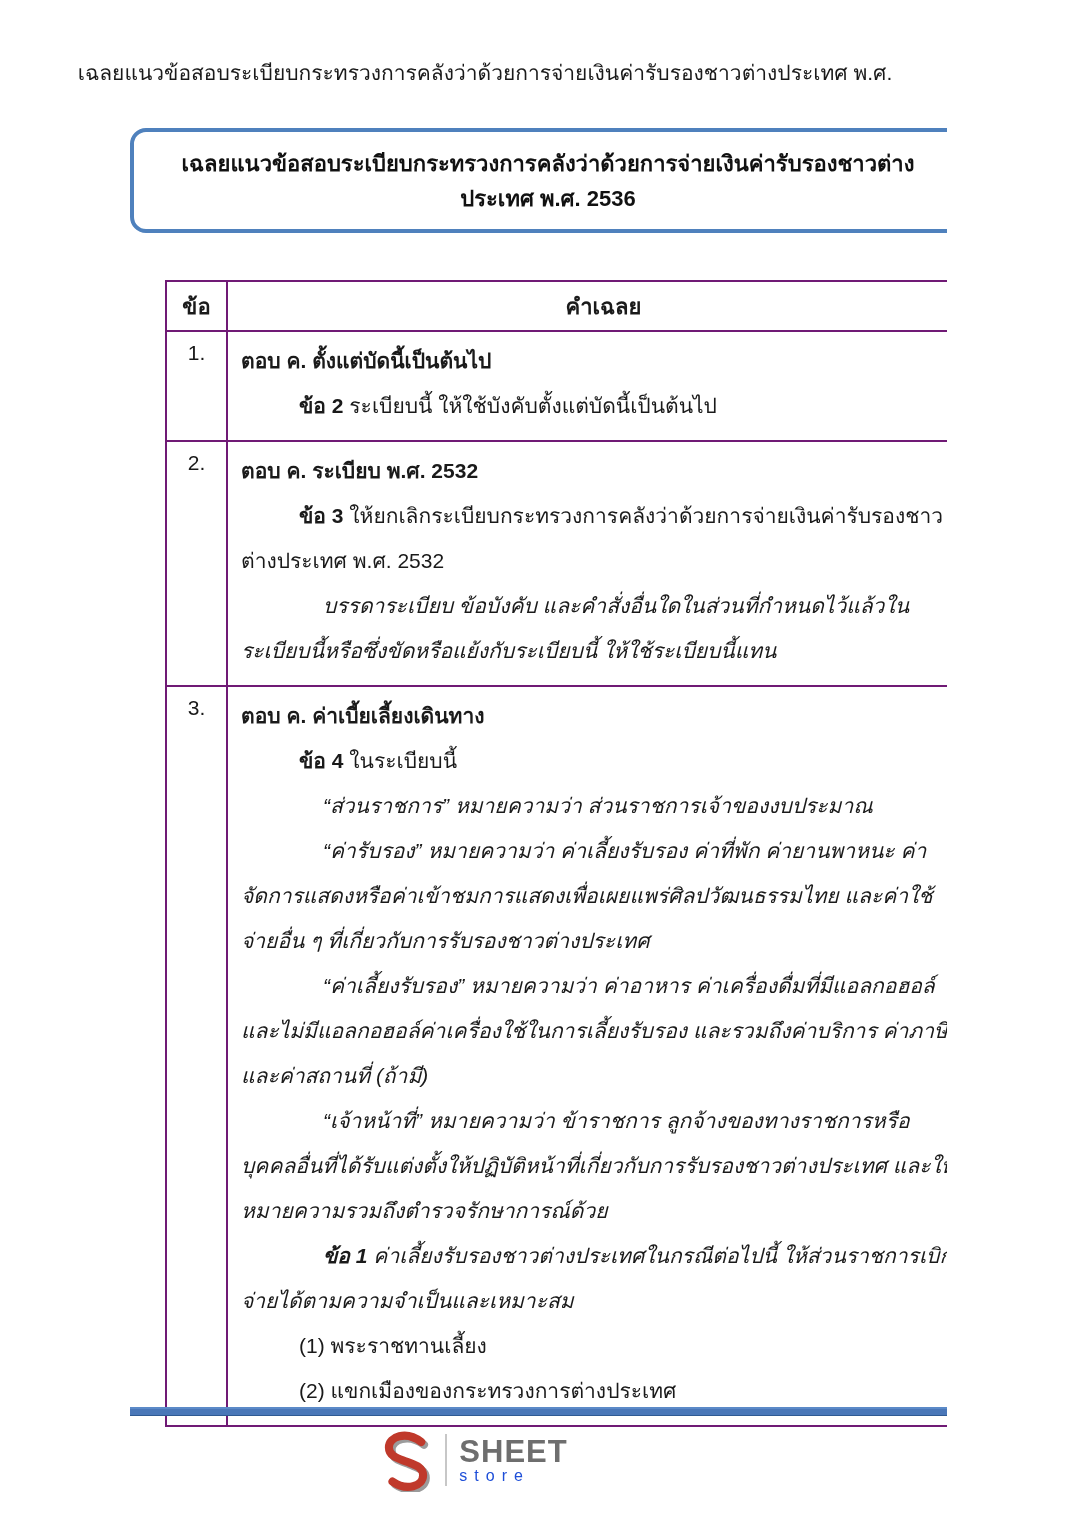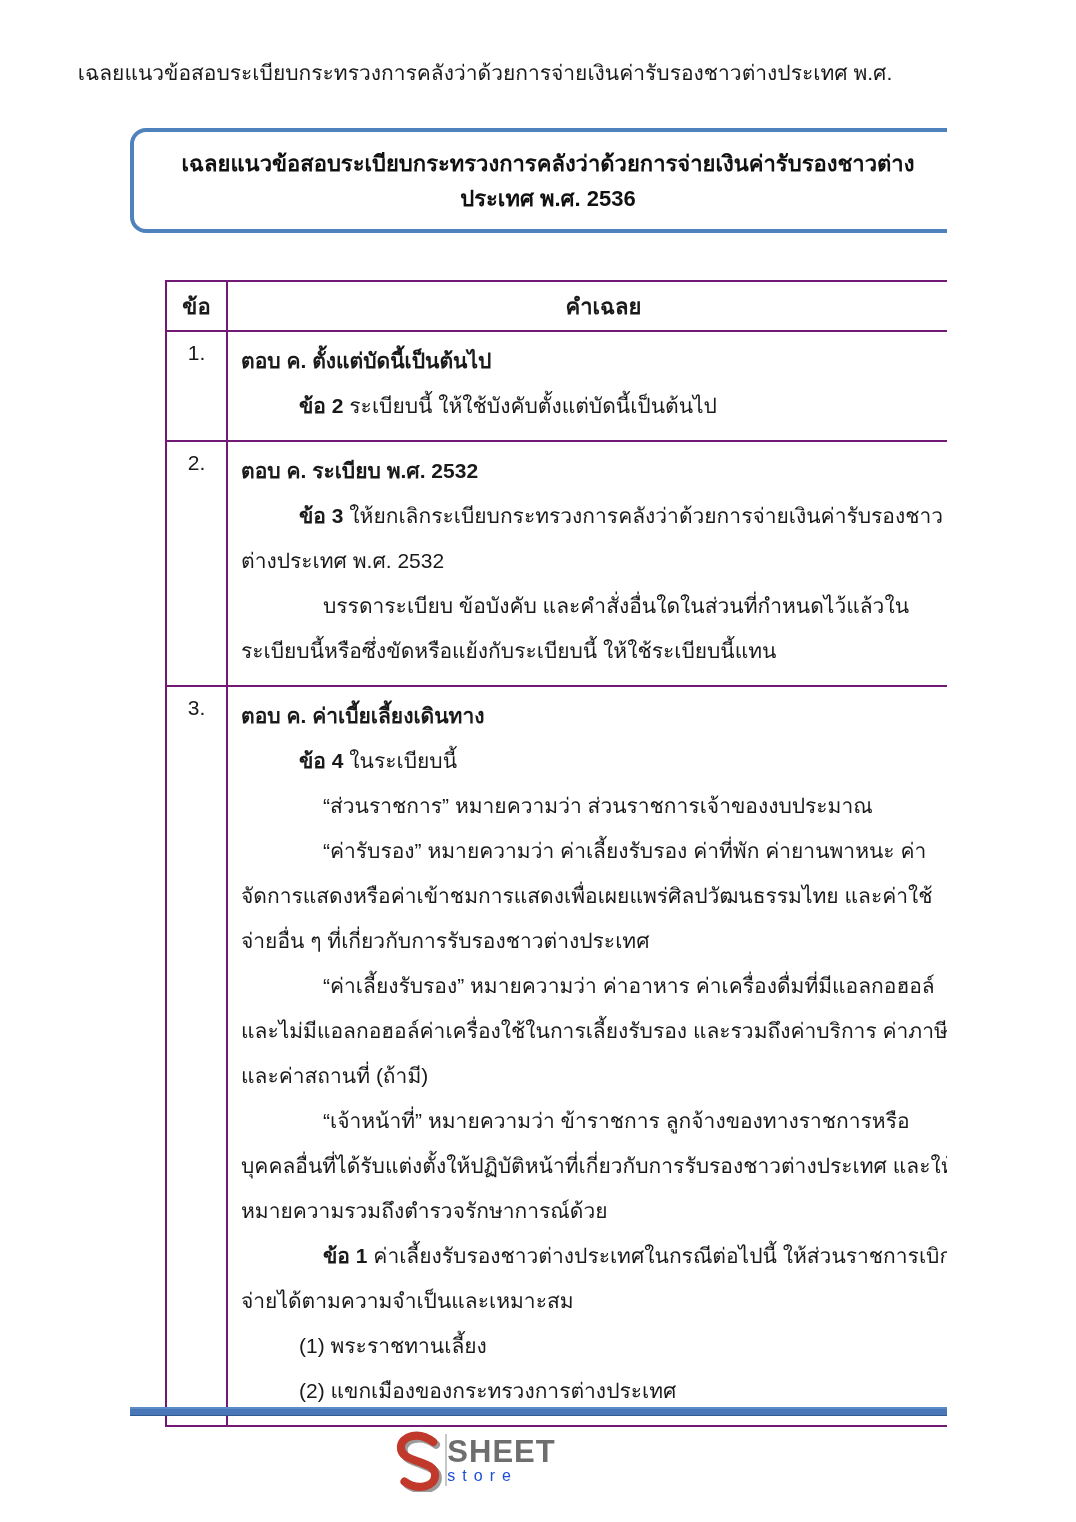--- a/index.html
+++ b/index.html
@@ -94,21 +94,21 @@
     padding-top: 9px;
     font-size: 21px;
   }
   td.col-ans {
     padding: 6px 16px 12px 13px;
     line-height: 45px;
     margin-left: 12px;
   }
   .p-answer { font-weight: bold; }
   .p-clause { text-indent: 58px; }
-  .p-body   { text-indent: 82px; }
+  .p-body   { text-indent: 82px; font-style: italic; }
   .p-item   { margin-left: 58px; }
   .p-clause b, .p-body b { font-weight: bold; }
 
   
   .footer-bar {
     position: absolute;
     left: 130px;
     top: 1407px;
     width: 836px;
     height: 9px;
@@ -117,20 +117,21 @@
     border-bottom: 1px solid #2f5a93;
   }
   .logo {
     position: absolute;
     left: 0;
     right: 0;
     top: 1428px;
     display: flex;
     align-items: center;
     justify-content: center;
+    gap: 12px;
   }
   .logo-mark { width: 54px; height: 64px; }
   .logo-divider {
     width: 2px;
     height: 52px;
     background: #c7c7c7;
   }
   .logo-text { display: flex; flex-direction: column; }
   .logo-brand {
     font-size: 31px;

